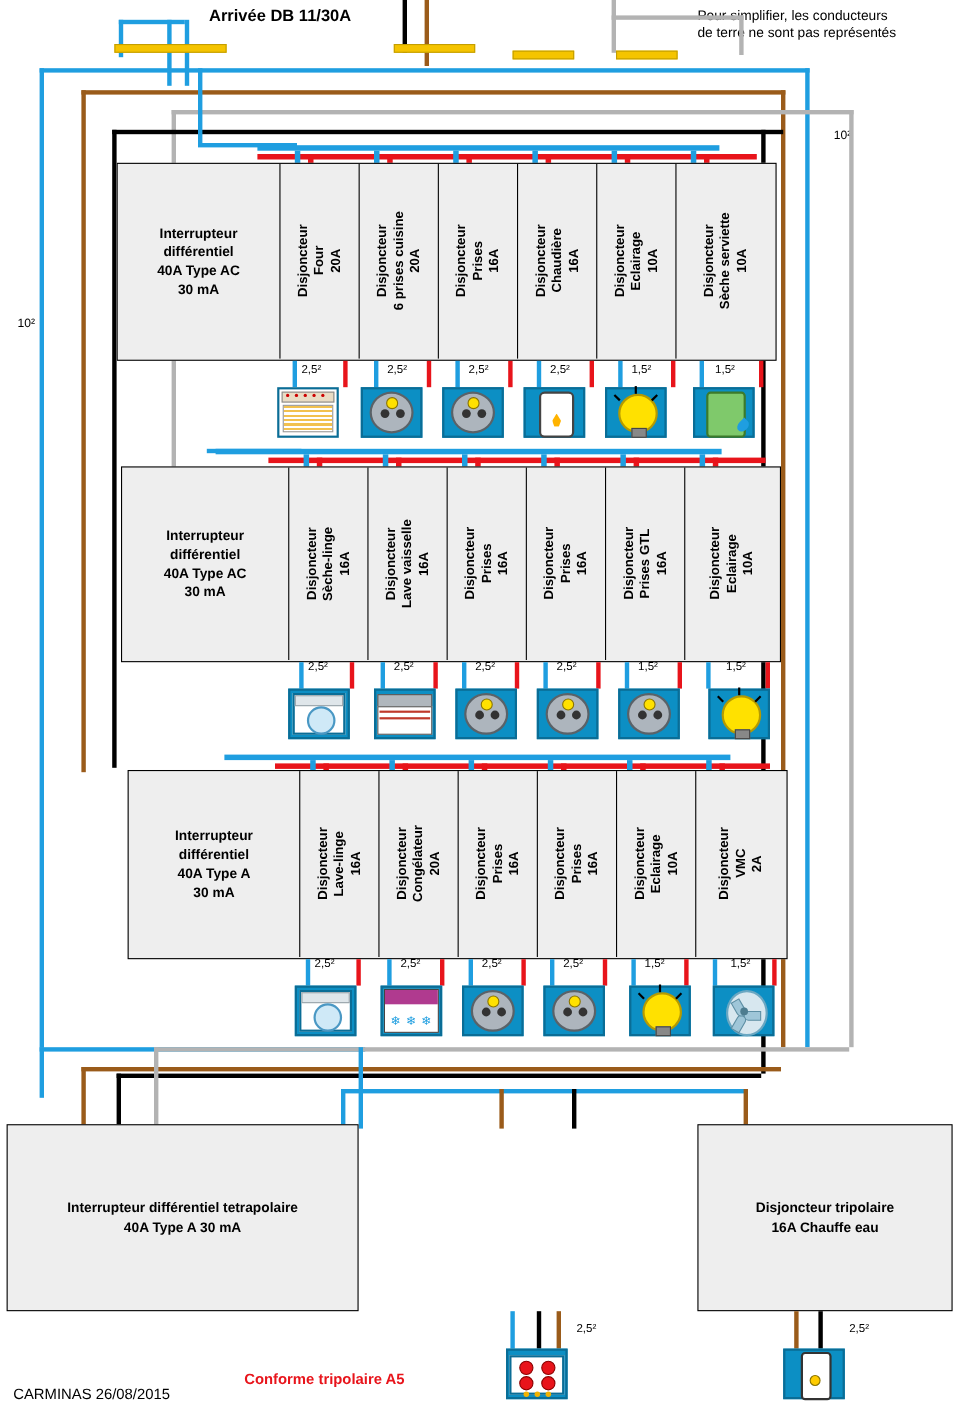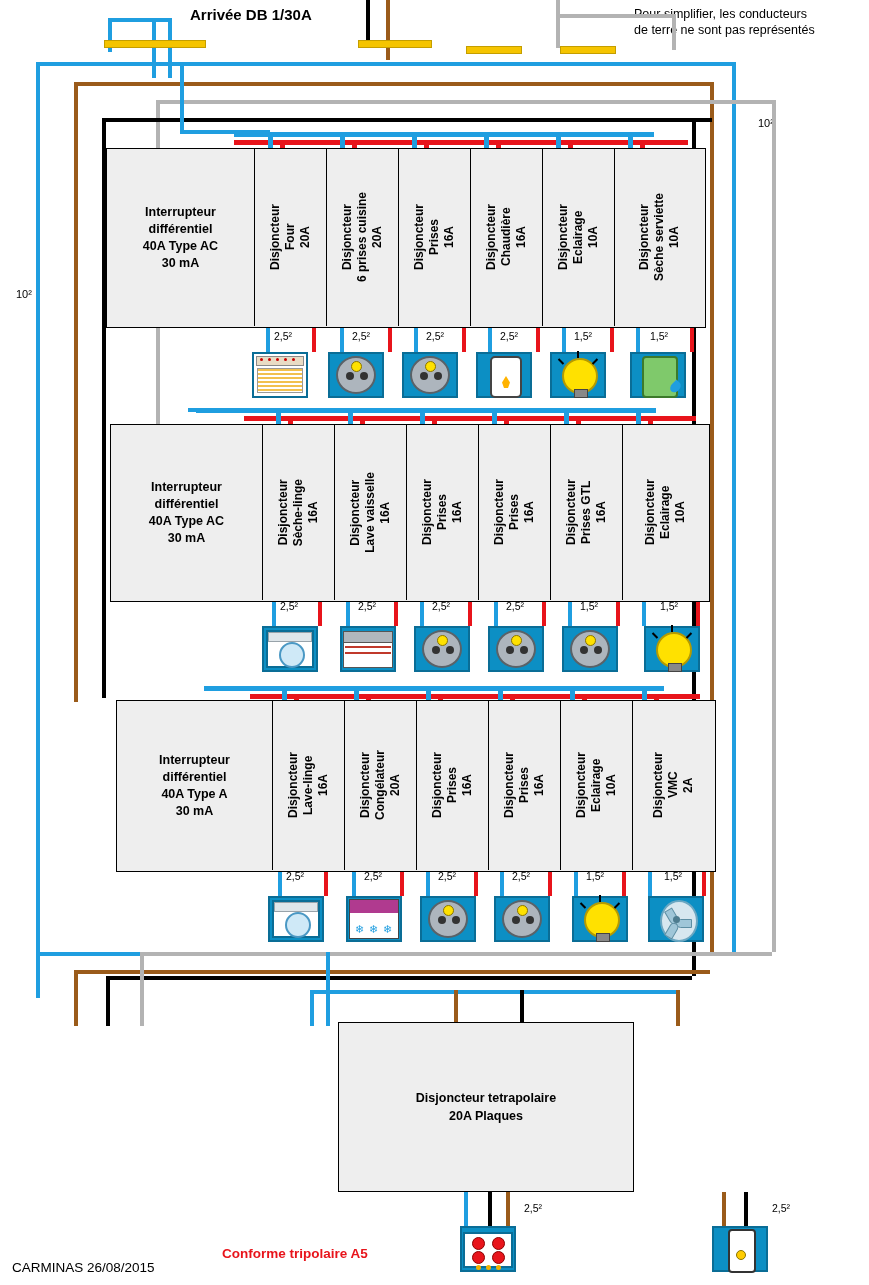--- a/index.html
+++ b/index.html
@@ -124,21 +124,21 @@
   .comb-red{ position:absolute; height:5px; background:#e8141b; }
   .comb-blue{ position:absolute; height:5px; background:#1f9ee0; }
   .comb-tooth-r{ position:absolute; width:5px; height:12px; background:#e8141b; }
   .comb-tooth-b{ position:absolute; width:5px; height:12px; background:#1f9ee0; }
 </style>
 </head>
 <body>
 
 <div class="stage">
 
-  <div class="title-arrivee" style="left:190px; top:6px;">Arrivée DB 1/30A</div>
+  <div class="title-arrivee" style="left:190px; top:6px;">Arrivée DB 11/30A</div>
   <div class="note" style="left:634px; top:6px; width:230px;">Pour simplifier, les conducteurs</div>
   <div class="note" style="left:634px; top:22px; width:230px;">de terre ne sont pas représentés</div>
   <div class="label-sec" style="left:758px; top:117px;">10²</div>
   <div class="label-sec" style="left:16px; top:288px;">10²</div>
 
   <div class="wire v black" style="left:366px; top:0px; height:48px;"></div>
   <div class="wire v brown" style="left:386px; top:0px; height:60px;"></div>
   <div class="wire v grey" style="left:556px; top:0px; height:48px;"></div>
   <div class="wire h grey" style="left:556px; top:14px; width:120px;"></div>
   <div class="wire v grey" style="left:672px; top:14px; height:36px;"></div>
@@ -539,23 +539,27 @@
   <div class="wire h grey" style="left:140px; top:952px; width:632px;"></div>
   <div class="wire v grey" style="left:140px; top:952px; height:74px;"></div>
 
   <div class="wire h blue" style="left:310px; top:990px; width:368px;"></div>
   <div class="wire v blue" style="left:310px; top:990px; height:36px;"></div>
   <div class="wire v blue" style="left:326px; top:952px; height:74px;"></div>
   <div class="wire v brown" style="left:454px; top:990px; height:36px;"></div>
   <div class="wire v black" style="left:520px; top:990px; height:36px;"></div>
   <div class="wire v brown" style="left:676px; top:990px; height:36px;"></div>
 
-  <div class="bigbox" style="left:338px; top:1022px; width:296px; height:170px;">
-    <span style="white-space:pre-line;">Disjoncteur tetrapolaire
-20A Plaques</span>
+  <div class="bigbox" style="left:6px; top:1022px; width:320px; height:170px;">
+    <span style="white-space:pre-line;">Interrupteur différentiel tetrapolaire
+40A Type A 30 mA</span>
+  </div>
+  <div class="bigbox" style="left:634px; top:1022px; width:232px; height:170px;">
+    <span style="white-space:pre-line;">Disjoncteur tripolaire
+16A Chauffe eau</span>
   </div>
 
   <div class="wire v blue" style="left:464px; top:1192px; height:34px;"></div>
   <div class="wire v black" style="left:488px; top:1192px; height:34px;"></div>
   <div class="wire v brown" style="left:506px; top:1192px; height:34px;"></div>
   <div class="wire v brown" style="left:722px; top:1192px; height:34px;"></div>
   <div class="wire v black" style="left:744px; top:1192px; height:34px;"></div>
 
   <div class="cal" style="left:524px; top:1202px;">2,5²</div>
   <div class="cal" style="left:772px; top:1202px;">2,5²</div>

